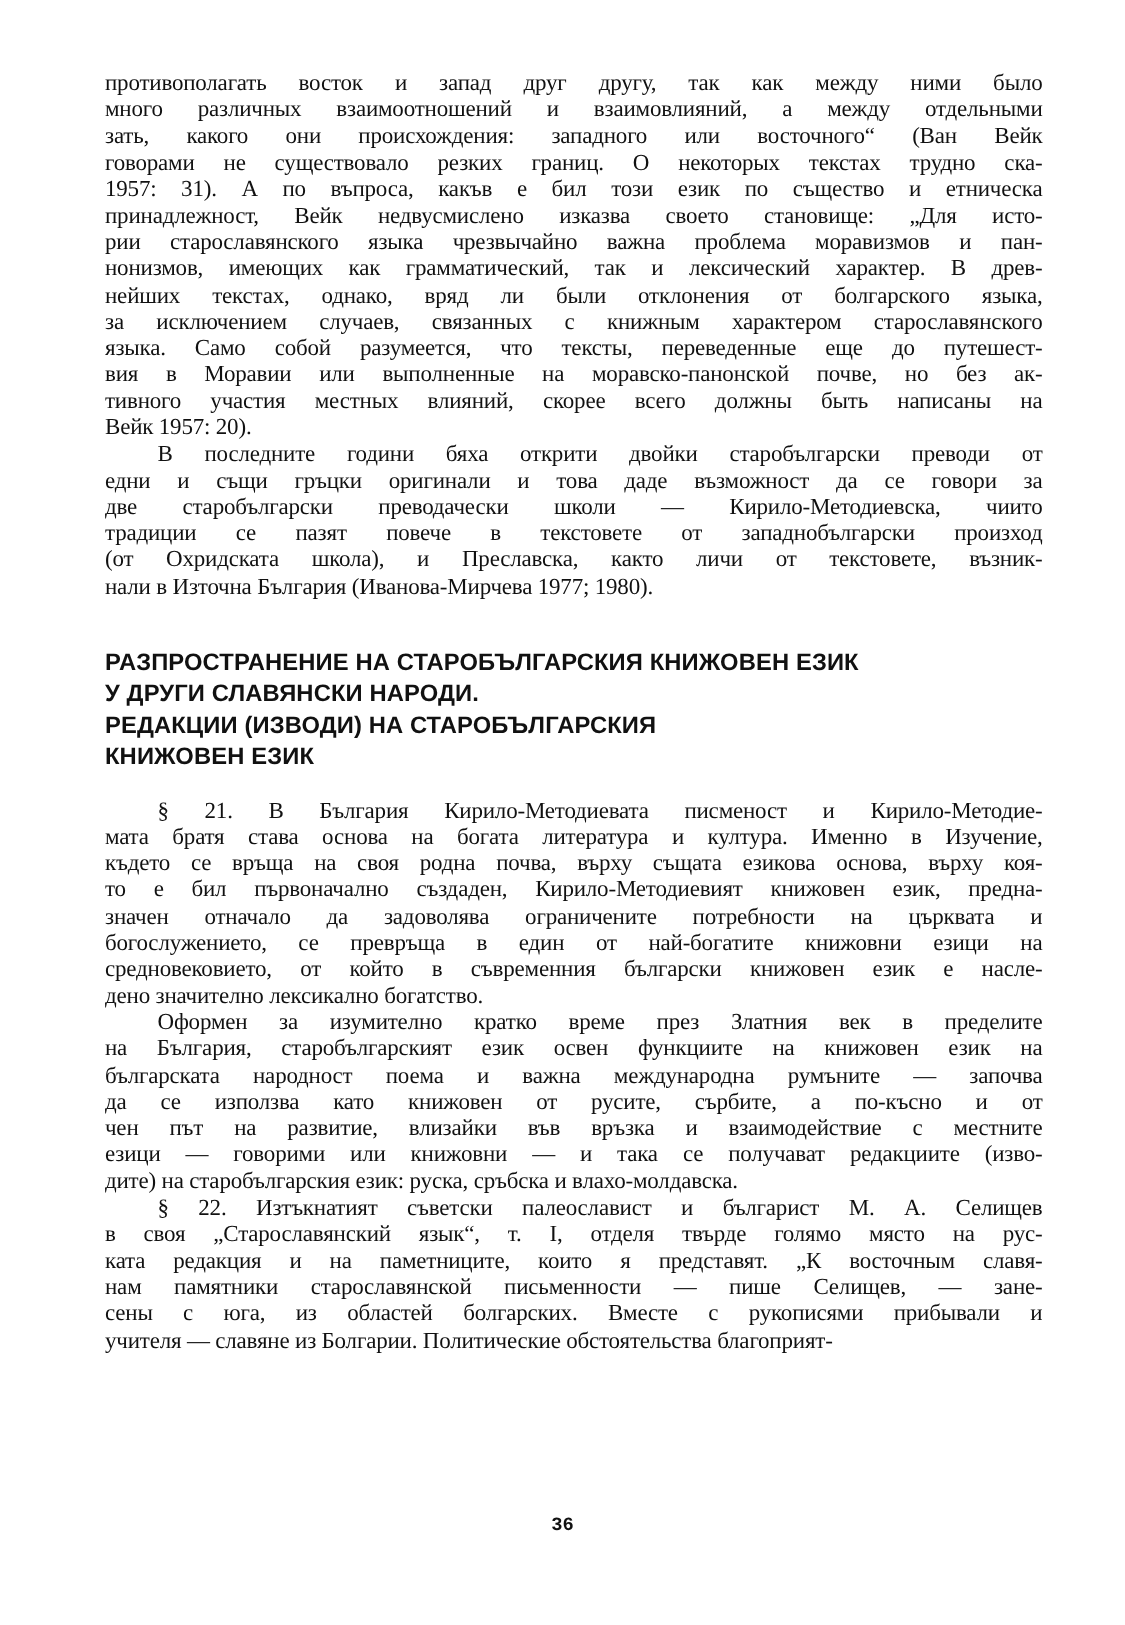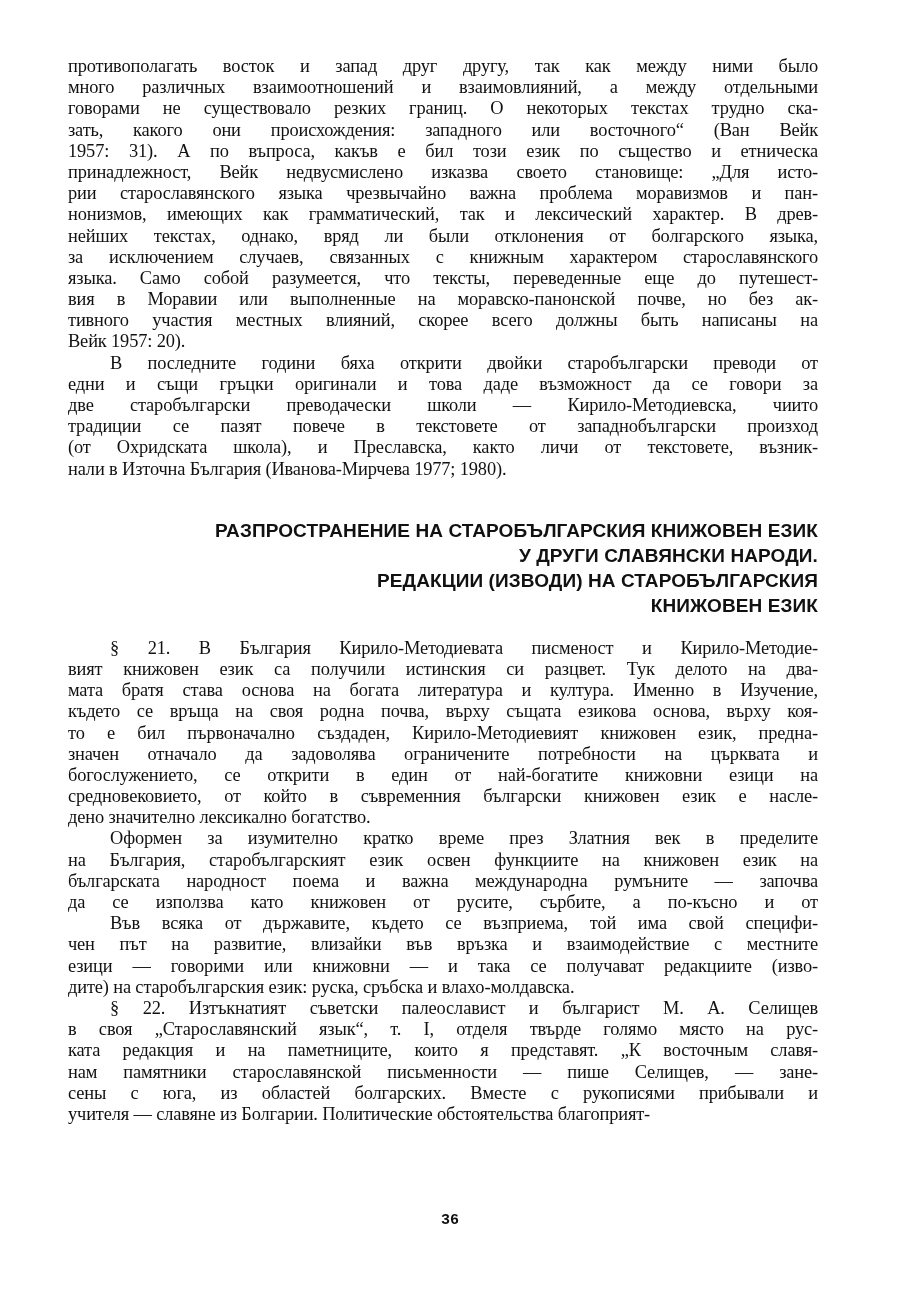--- a/index.html
+++ b/index.html
@@ -10,21 +10,21 @@
   body {
     width: 900px;
     height: 1300px;
     position: relative;
     overflow: hidden;
     color: #111111;
     font-family: "Liberation Serif", "DejaVu Serif", serif;
   }
   .page {
     position: absolute;
-    left: 68px;
+    left: 84px;
     top: 56px;
     width: 750px;
   }
   .para {
     margin: 0;
     font-size: 18.4px;
     line-height: 21.2px;
     text-align: justify;
     letter-spacing: -0.15px;
   }
@@ -37,21 +37,21 @@
     transform-origin: left center;
   }
   .para .line.last {
     text-align-last: left;
   }
   .indent-line {
     padding-left: 42px;
   }
   .heading {
     margin: 38px 0 20px 0;
-    text-align: right;
+    text-align: left;
     font-family: "Liberation Sans", "DejaVu Sans", sans-serif;
     font-weight: bold;
     font-size: 19px;
     line-height: 25px;
     letter-spacing: 0.1px;
   }
   .heading .hline {
     display: block;
     white-space: nowrap;
   }
@@ -67,22 +67,22 @@
   }
 </style>
 </head>
 <body>
 
 <div class="page">
   <div id="top-paras">
       <p class="para">
         <span class="line">противополагать восток и запад друг другу, так как между ними было</span>
         <span class="line">много различных взаимоотношений и взаимовлияний, а между отдельными</span>
+        <span class="line">зать, какого они происхождения: западного или восточного“ (Ван Вейк</span>
         <span class="line">говорами не существовало резких границ. О некоторых текстах трудно ска-</span>
-        <span class="line">зать, какого они происхождения: западного или восточного“ (Ван Вейк</span>
         <span class="line">1957: 31). А по въпроса, какъв е бил този език по същество и етническа</span>
         <span class="line">принадлежност, Вейк недвусмислено изказва своето становище: „Для исто-</span>
         <span class="line">рии старославянского языка чрезвычайно важна проблема моравизмов и пан-</span>
         <span class="line">нонизмов, имеющих как грамматический, так и лексический характер. В древ-</span>
         <span class="line">нейших текстах, однако, вряд ли были отклонения от болгарского языка,</span>
         <span class="line">за исключением случаев, связанных с книжным характером старославянского</span>
         <span class="line">языка. Само собой разумеется, что тексты, переведенные еще до путешест-</span>
         <span class="line">вия в Моравии или выполненные на моравско-панонской почве, но без ак-</span>
         <span class="line">тивного участия местных влияний, скорее всего должны быть написаны на</span>
         <span class="line last">Вейк 1957: 20).</span>
@@ -98,37 +98,35 @@
     </div>
   <div class="heading" id="heading">
       <span class="hline">РАЗПРОСТРАНЕНИЕ НА СТАРОБЪЛГАРСКИЯ КНИЖОВЕН ЕЗИК</span>
       <span class="hline">У ДРУГИ СЛАВЯНСКИ НАРОДИ.</span>
       <span class="hline">РЕДАКЦИИ (ИЗВОДИ) НА СТАРОБЪЛГАРСКИЯ</span>
       <span class="hline">КНИЖОВЕН ЕЗИК</span>
     </div>
   <div id="bottom-paras">
       <p class="para">
         <span class="line indent-line">§ 21. В България Кирило-Методиевата писменост и Кирило-Методие-</span>
-        <span class="line">вият книжовен език са получили истинския си разцвет. Тук делото на два-</span>
         <span class="line">мата братя става основа на богата литература и култура. Именно в Изучение,</span>
         <span class="line">където се връща на своя родна почва, върху същата езикова основа, върху коя-</span>
         <span class="line">то е бил първоначално създаден, Кирило-Методиевият книжовен език, предна-</span>
         <span class="line">значен отначало да задоволява ограничените потребности на църквата и</span>
-        <span class="line">богослужението, се открити в един от най-богатите книжовни езици на</span>
+        <span class="line">богослужението, се превръща в един от най-богатите книжовни езици на</span>
         <span class="line">средновековието, от който в съвременния български книжовен език е насле-</span>
         <span class="line last">дено значително лексикално богатство.</span>
       </p>
       <p class="para">
         <span class="line indent-line">Оформен за изумително кратко време през Златния век в пределите</span>
         <span class="line">на България, старобългарският език освен функциите на книжовен език на</span>
         <span class="line">българската народност поема и важна международна румъните — започва</span>
         <span class="line">да се използва като книжовен от русите, сърбите, а по-късно и от</span>
       </p>
       <p class="para">
-        <span class="line indent-line">Във всяка от държавите, където се възприема, той има свой специфи-</span>
         <span class="line">чен път на развитие, влизайки във връзка и взаимодействие с местните</span>
         <span class="line">езици — говорими или книжовни — и така се получават редакциите (изво-</span>
         <span class="line last">дите) на старобългарския език: руска, сръбска и влахо-молдавска.</span>
       </p>
       <p class="para">
         <span class="line indent-line">§ 22. Изтъкнатият съветски палеославист и българист М. А. Селищев</span>
         <span class="line">в своя „Старославянский язык“, т. I, отделя твърде голямо място на рус-</span>
         <span class="line">ката редакция и на паметниците, които я представят. „К восточным славя-</span>
         <span class="line">нам памятники старославянской письменности — пише Селищев, — зане-</span>
         <span class="line">сены с юга, из областей болгарских. Вместе с рукописями прибывали и</span>

